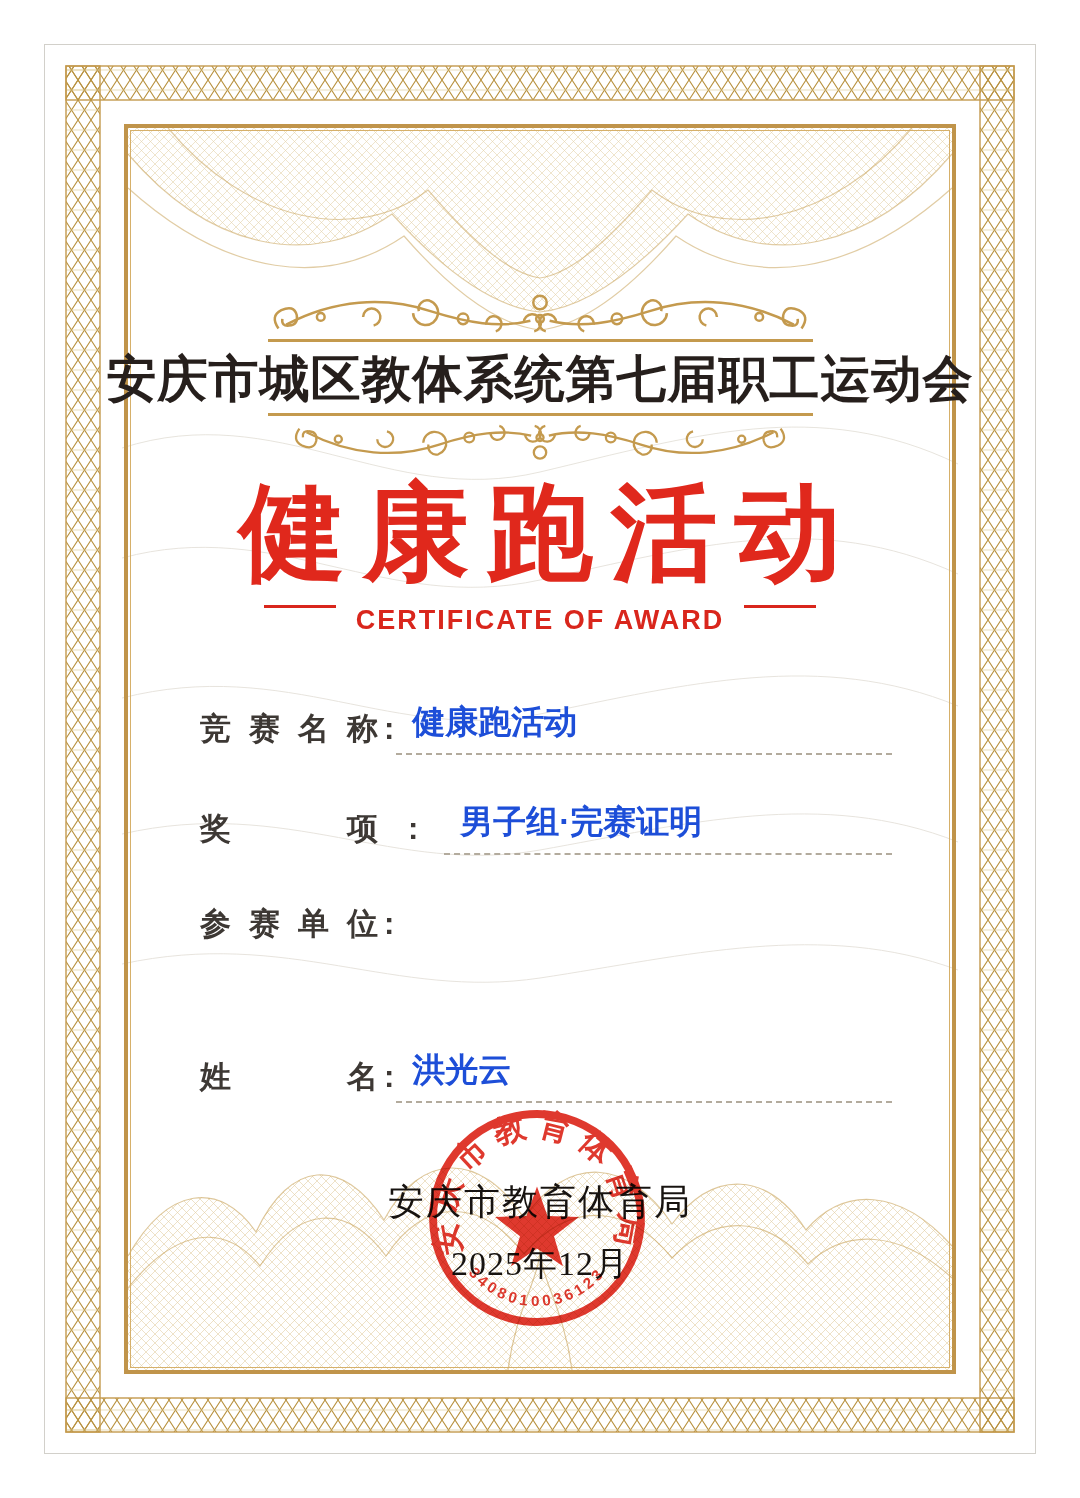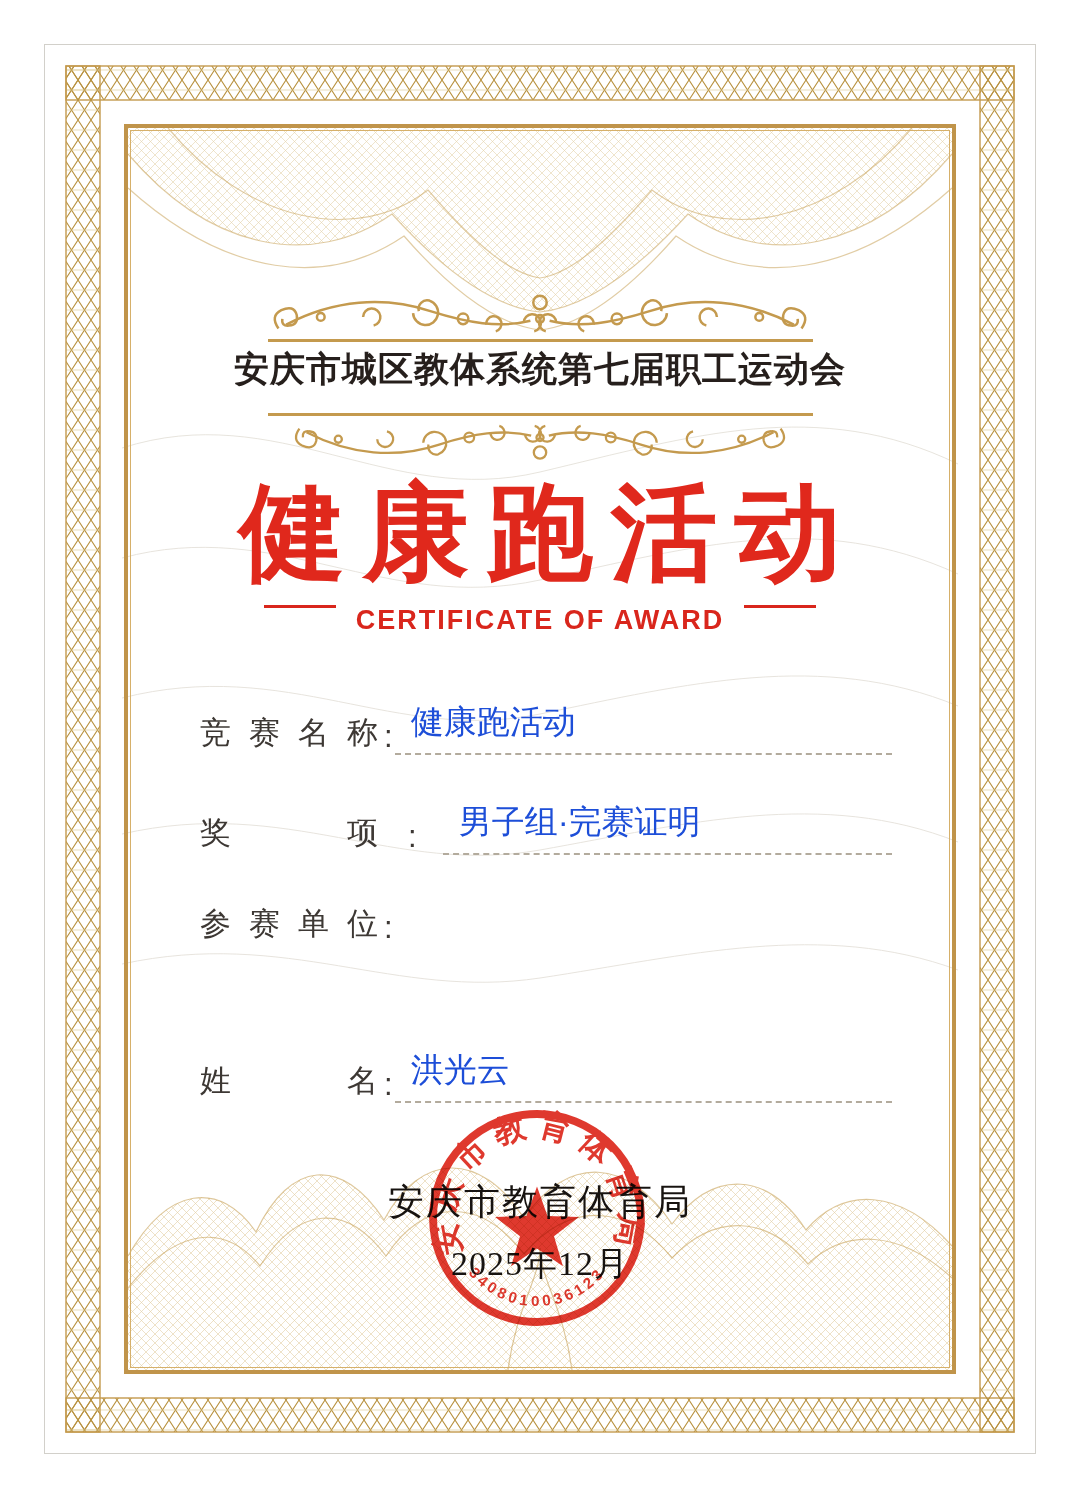--- a/index.html
+++ b/index.html
@@ -17,36 +17,36 @@
   
   .orn{position:absolute;pointer-events:none;}
   .orn-top{left:266px;top:290px;}
   .orn-bot{left:286px;top:418px;transform:scaleY(-1);}
   .rule{position:absolute;height:3px;background:#c49a4e;}
   .rule-top{left:268px;top:339px;width:545px;}
   .rule-bot{left:268px;top:413px;width:545px;}
   
   .header-title{
     position:absolute;left:0;right:0;top:346px;text-align:center;
-    font-family:"Liberation Serif", serif;font-weight:bold;font-size:35px;
+    font-family:"Liberation Serif", serif;font-weight:bold;font-size:50px;
     color:#261f1c;letter-spacing:1px;white-space:nowrap;
   }
   
   .main-title{
     position:absolute;left:0;right:0;top:462px;text-align:center;
     font-size:106px;font-weight:900;color:#e0281c;letter-spacing:18px;text-indent:18px;
     white-space:nowrap;
   }
   .subtitle-row{
     position:absolute;left:0;right:0;top:605px;display:flex;justify-content:center;gap:20px;
   }
   .subtitle-line{width:72px;height:3px;background:#d9261c;}
   .subtitle{font-size:27px;font-weight:800;color:#d9261c;letter-spacing:2px;}
   
-  .f-row{position:absolute;left:200px;right:188px;display:flex;align-items:flex-end;}
+  .f-row{position:absolute;left:200px;right:188px;display:flex;align-items:center;font-weight:bold;}
   .f-row-0{top:702px;} .f-row-1{top:802px;gap:24px;} .f-row-2{top:902px;} .f-row-3{top:1002px;margin-top:48px;}
   .f-label{
     display:inline-block;width:178px;font-size:31px;color:#3d3834;
     text-align:justify;text-align-last:justify;line-height:44px;
   }
   .f-colon{font-size:31px;color:#3d3834;margin:0 2px 0 6px;}
   .f-value{
     flex:1;font-size:33px;color:#1d4ed8;border-bottom:2px dashed #b3ab9d;
     padding:0 4px 11px 16px;white-space:nowrap;line-height:40px;
   }

